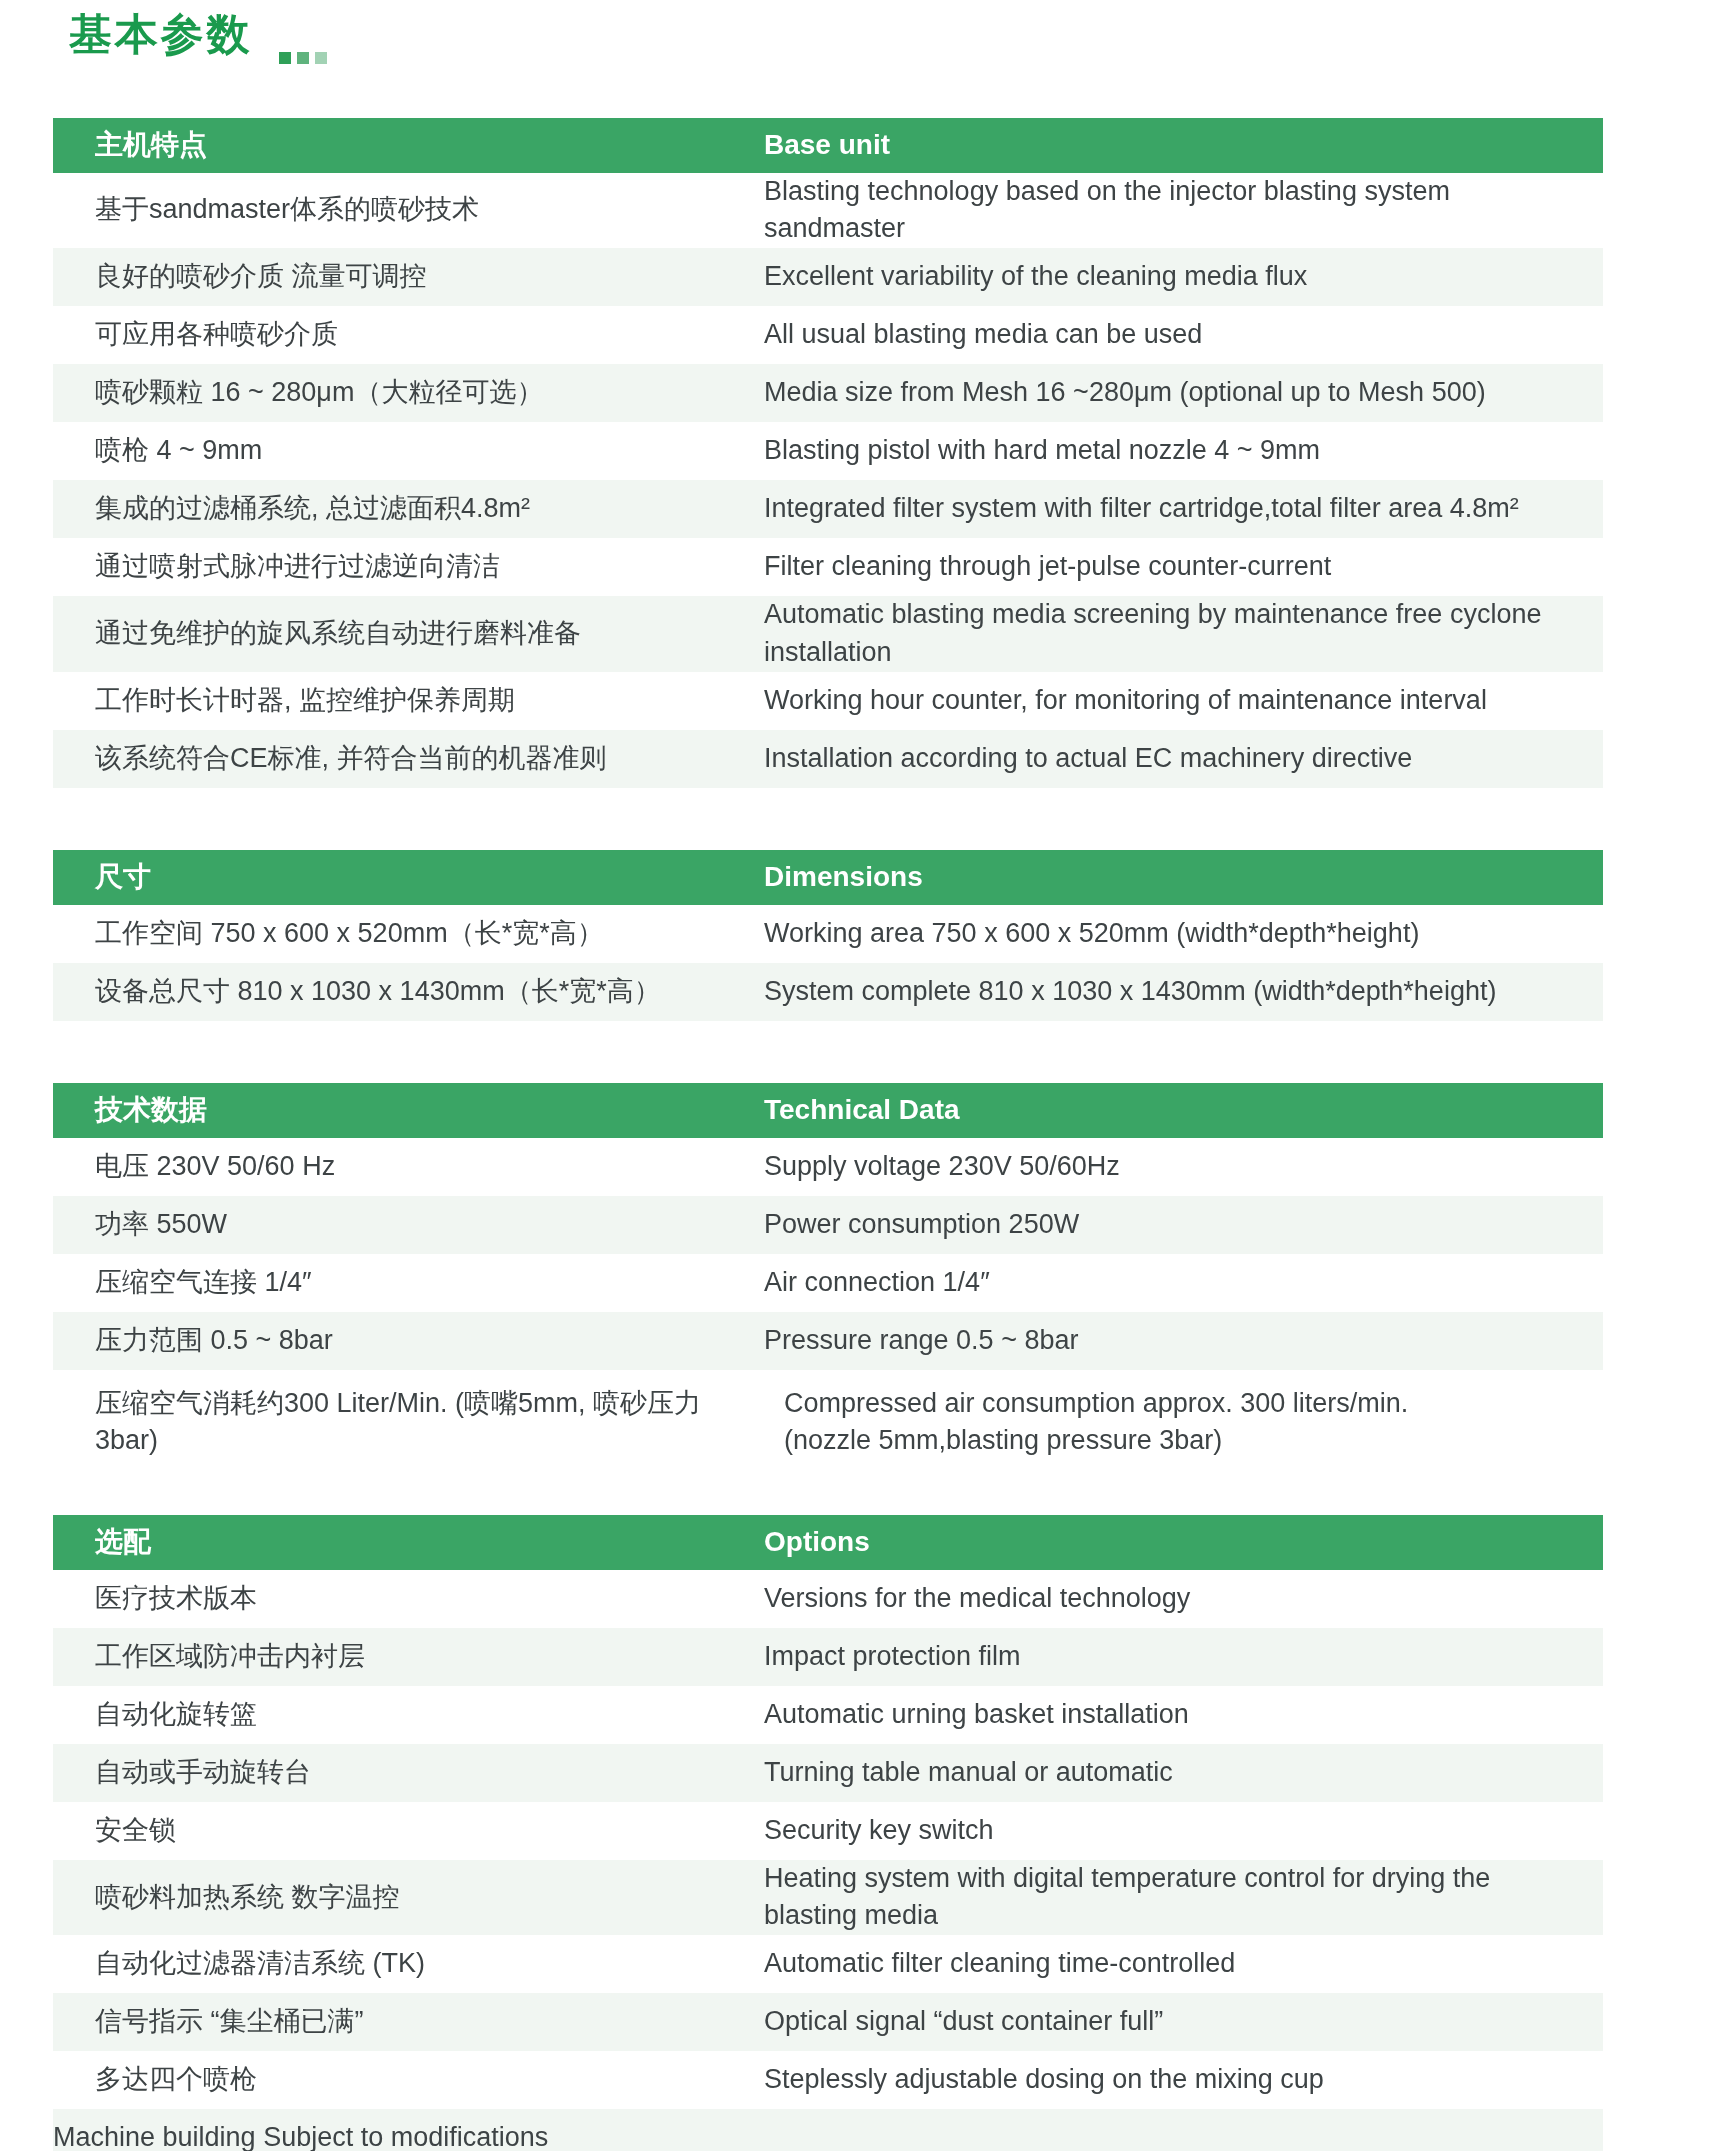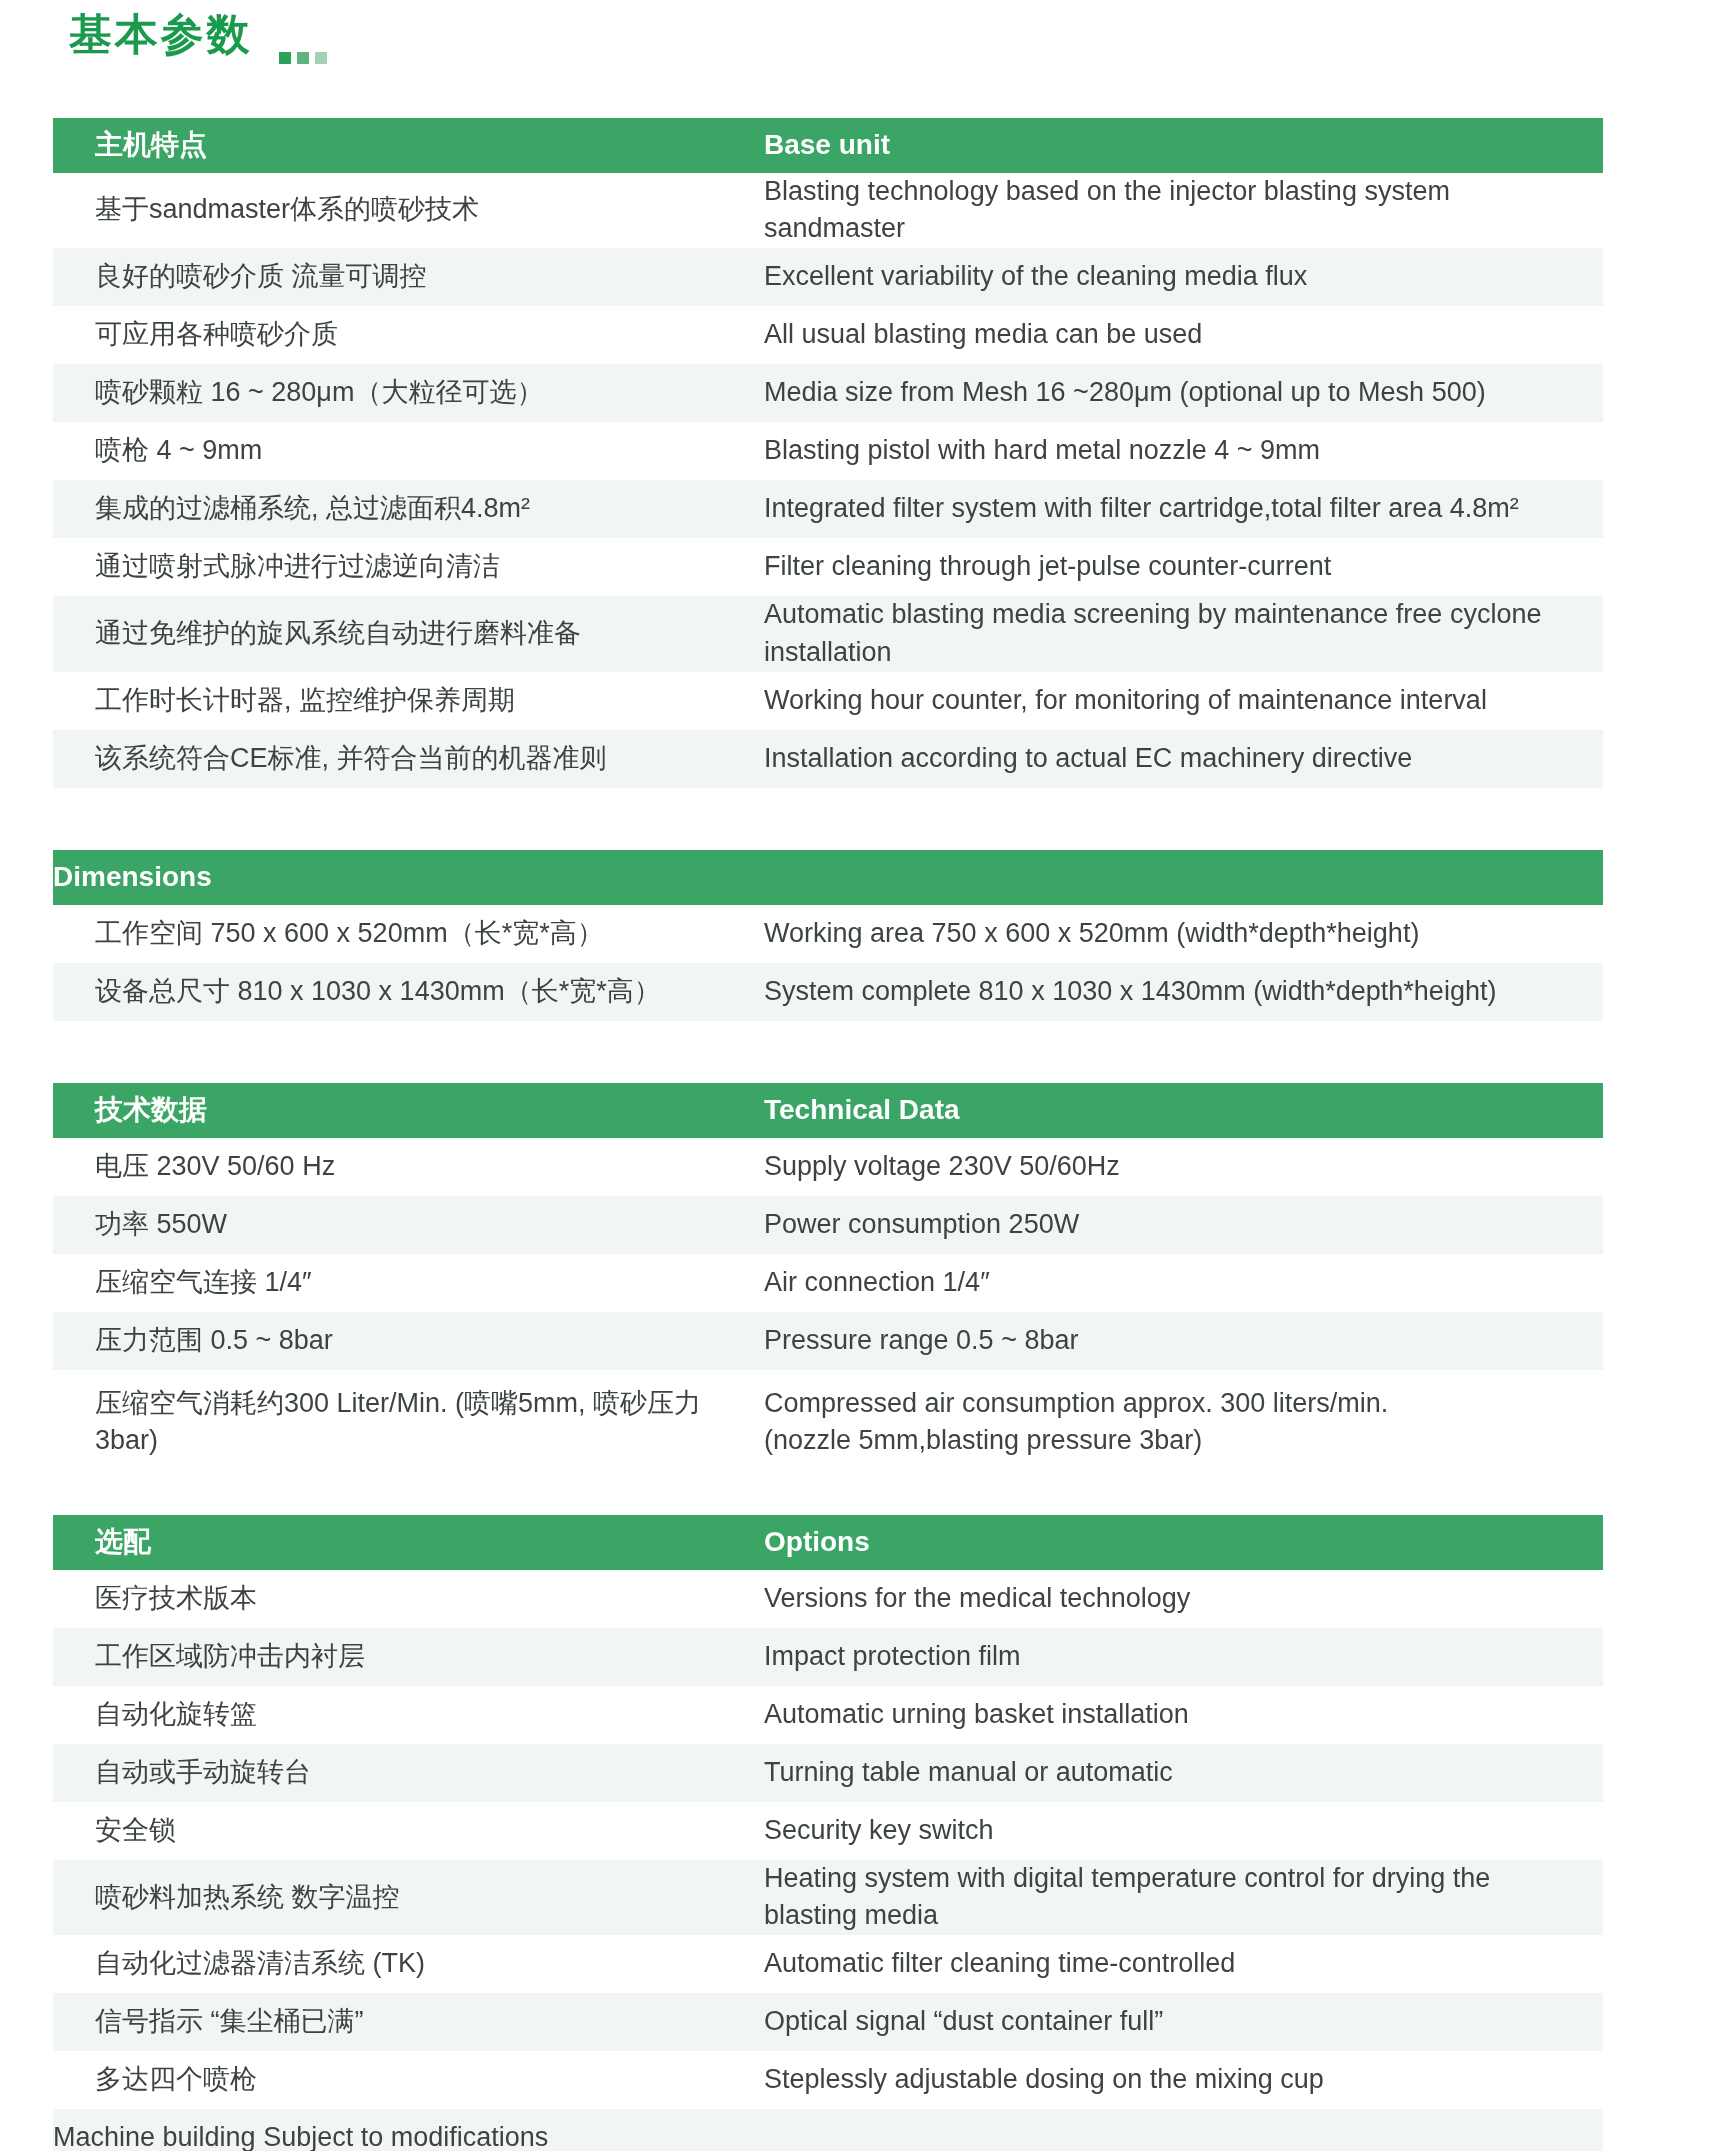--- a/index.html
+++ b/index.html
@@ -34,21 +34,21 @@
   }
   .hcell-cn{padding-left:42px;}
   .row{
     display:grid;grid-template-columns:711px 1fr;align-items:center;
     min-height:58px;font-size:27px;color:var(--txt);
     line-height:1.4;
   }
   .row.shaded{background:var(--stripe);}
   .cell-cn{padding-left:42px;}
   .cell-en{padding-right:18.6px;}
-  .row.tall{min-height:108px;align-items:flex-start;padding:15px 0 13px 0;box-sizing:border-box;}
+  .row.tall{min-height:108px;align-items:flex-start;padding:15px 0 13px 0;box-sizing:border-box;gap:20px;}
 </style>
 </head>
 <body>
 
 <main class="sheet">
   <div class="title-wrap">
     <h1 class="page-title">基本参数</h1>
     <div class="squares">
       <span class="square" style="background: rgb(47, 160, 88);"></span>
       <span class="square" style="background: rgb(95, 179, 125);"></span>
@@ -118,20 +118,21 @@
         </div>
         <div class="row shaded">
           <div class="cell-cn">该系统符合CE标准, 并符合当前的机器准则</div>
           <div class="cell-en">
             <div class="en-line">Installation according to actual EC machinery directive</div>
           </div>
         </div>
       </section>
       <section class="spec-section">
         <div class="section-header">
+          <div class="hcell-cn">尺寸</div>
           <div class="hcell-en">Dimensions</div>
         </div>
         <div class="row">
           <div class="cell-cn">工作空间 750 x 600 x 520mm（长*宽*高）</div>
           <div class="cell-en">
             <div class="en-line">Working area 750 x 600 x 520mm (width*depth*height)</div>
           </div>
         </div>
         <div class="row shaded">
           <div class="cell-cn">设备总尺寸 810 x 1030 x 1430mm（长*宽*高）</div>

